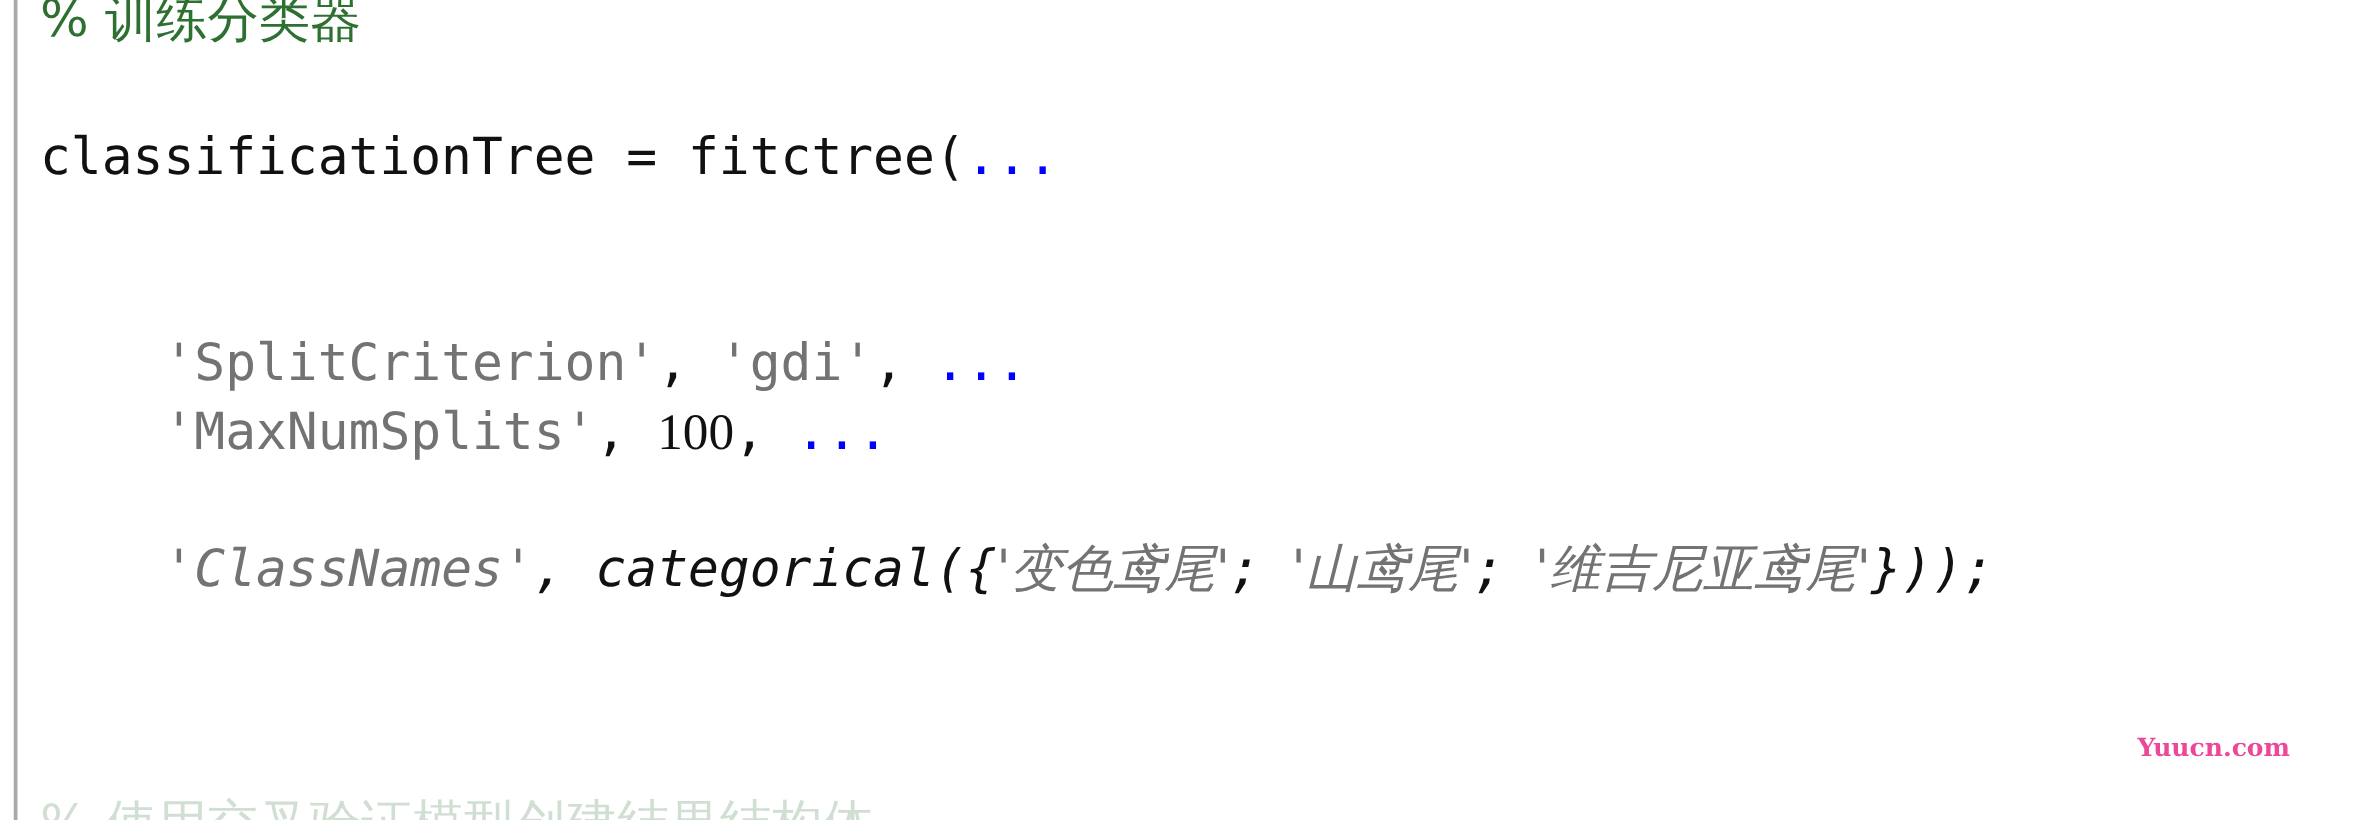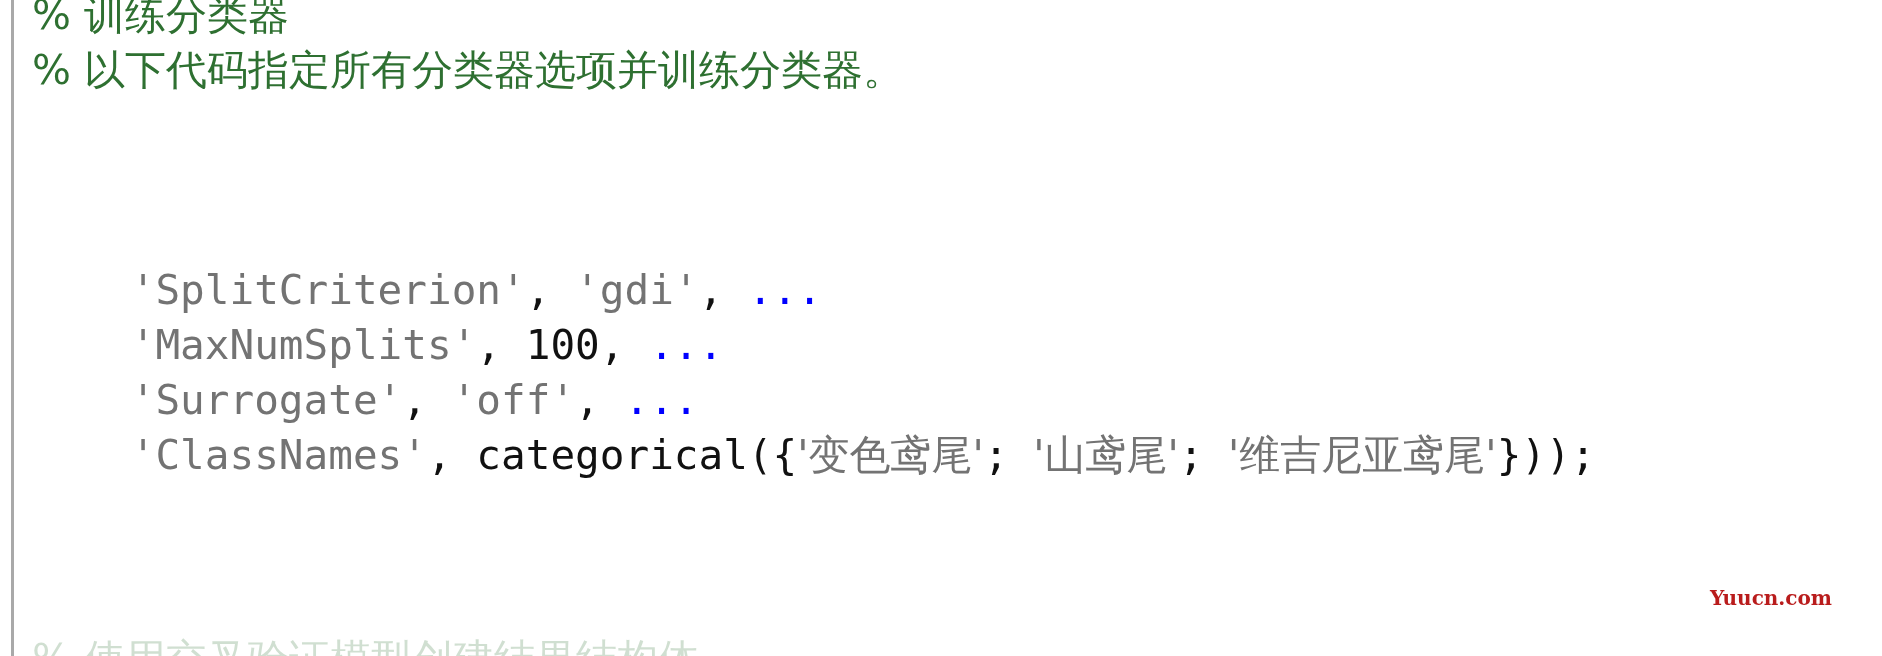--- a/index.html
+++ b/index.html
@@ -52,72 +52,71 @@
     line-height: 55px;
     letter-spacing: 0px;
     font-family: "DejaVu Sans Mono", "Liberation Mono", monospace;
   }
 
   
   .tok-comment { color: #2e7031; }
   .tok-plain   { color: #111111; }
   .tok-string  { color: #737373; }
   .tok-cont    { color: #0000ff; }
-  .tok-num     { color: #111111; }
+  .tok-num     { color: #111111; font-family: Liberation Serif, serif; }
 
   
   .cjk {
     font-family: "DejaVu Sans", "Liberation Sans", sans-serif;
   }
 
   
   .ln1 { top: -12px; }
   .ln2 { top: 43px; }
   .ln3 { top: 98px; }
   .ln4 { top: 153px; }
   .ln5 { top: 208px; }
   .ln6 { top: 263px; }
   .ln7 { top: 318px; }
   .ln8 { top: 373px; }
-  .ln9 { top: 428px; }
+  .ln9 { top: 428px; font-style: italic; }
   .ln10 { top: 632px; opacity: 0.22; }
 
   #watermark {
     position: absolute;
     right: 50px;
     top: 586px;
-    color: #b91c1c;
+    color: #ec4899;
     font-family: "DejaVu Serif", "Liberation Serif", serif;
     font-size: 20px;
     font-weight: bold;
     letter-spacing: 0px;
     white-space: nowrap;
   }
 </style>
 </head>
 <body>
 
 <div id="editor">
 
   <div id="gutter-rule"></div>
 
   <div id="code-area">
 
     <div class="code-line ln1"><span class="tok-comment cjk">% 训练分类器</span></div>
 
-    <div class="code-line ln2"><span class="tok-comment cjk">% 以下代码指定所有分类器选项并训练分类器。</span></div>
 
+    <div class="code-line ln3"><span class="tok-plain">classificationTree = fitctree(</span><span class="tok-cont">...</span></div>
 
 
 
     <div class="code-line ln6"><span class="tok-plain">    </span><span class="tok-string">'SplitCriterion'</span><span class="tok-plain">, </span><span class="tok-string">'gdi'</span><span class="tok-plain">, </span><span class="tok-cont">...</span></div>
 
     <div class="code-line ln7"><span class="tok-plain">    </span><span class="tok-string">'MaxNumSplits'</span><span class="tok-plain">, </span><span class="tok-num">100</span><span class="tok-plain">, </span><span class="tok-cont">...</span></div>
 
-    <div class="code-line ln8"><span class="tok-plain">    </span><span class="tok-string">'Surrogate'</span><span class="tok-plain">, </span><span class="tok-string">'off'</span><span class="tok-plain">, </span><span class="tok-cont">...</span></div>
 
     <div class="code-line ln9"><span class="tok-plain">    </span><span class="tok-string">'ClassNames'</span><span class="tok-plain">, categorical({</span><span class="tok-string cjk">'变色鸢尾'</span><span class="tok-plain">; </span><span class="tok-string cjk">'山鸢尾'</span><span class="tok-plain">; </span><span class="tok-string cjk">'维吉尼亚鸢尾'</span><span class="tok-plain">}));</span></div>
 
     <div class="code-line ln10"><span class="tok-comment cjk">% 使用交叉验证模型创建结果结构体</span></div>
 
   </div>
 
   <div id="watermark">Yuucn.com</div>
 
 </div>

